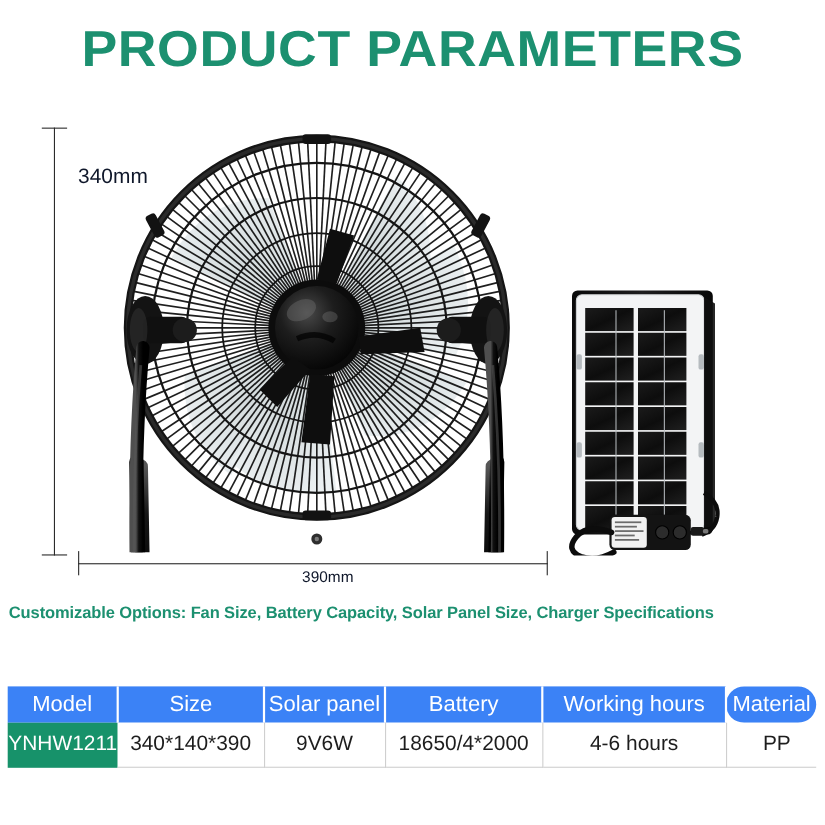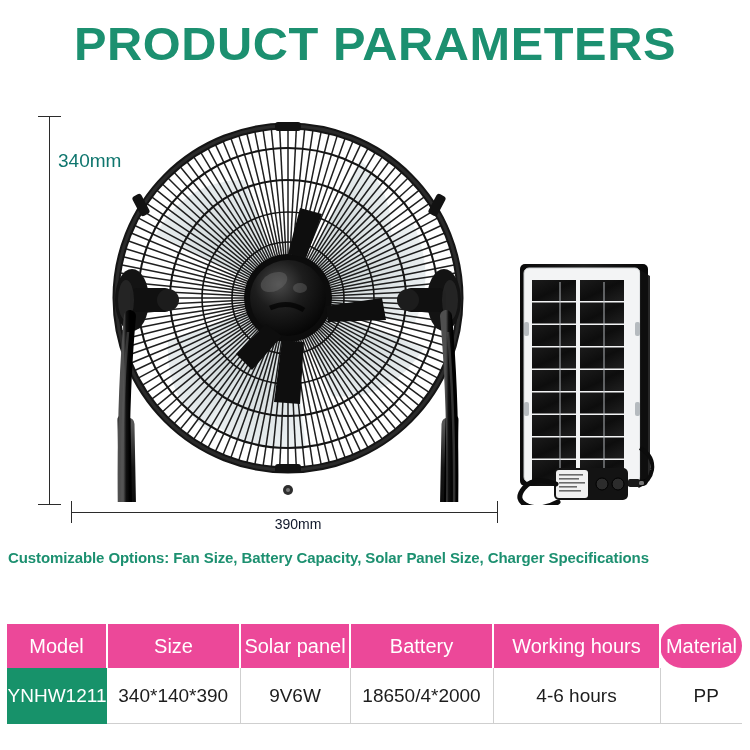--- a/index.html
+++ b/index.html
@@ -61,24 +61,24 @@
     height: 1px;
   }
   #dim-vertical-cap-bottom {
     left: 38px;
     top: 504px;
     width: 23px;
     height: 1px;
   }
   #dim-height-label {
     position: absolute;
-    left: 58px;
+    left: 71px;
     top: 150px;
     font-size: 19px;
-    color: #0f766e;
+    color: #0f172a;
     letter-spacing: 0px;
     white-space: nowrap;
   }
 
   #dim-horizontal-line {
     left: 71px;
     top: 512px;
     width: 427px;
     height: 1px;
   }
@@ -150,32 +150,32 @@
     table-layout: fixed;
   }
   #spec-table th,
   #spec-table td {
     text-align: center;
     vertical-align: middle;
     font-weight: normal;
     padding: 0;
   }
   #spec-table thead th {
-    background: #ec4899;
+    background: #3b82f6;
     color: #ffffff;
-    height: 44px;
+    height: 33px;
     font-size: 20px;
     border-right: 2px solid #ffffff;
     margin-left: 32px;
   }
   #spec-table thead th:last-child { border-right: none; border-radius: 24px; }
   #spec-table tbody td {
     background: #ffffff;
     color: #1d1d1d;
-    height: 55px;
+    height: 40px;
     font-size: 19px;
     border-right: 1px solid #cfcfcf;
     border-bottom: 1px solid #cfcfcf;
   }
   #spec-table tbody td:last-child { border-right: none; padding-left: 10px; }
   #spec-table tbody td.model-cell {
     background: #17926a;
     color: #ffffff;
     border-right: none;
     border-bottom: none;

